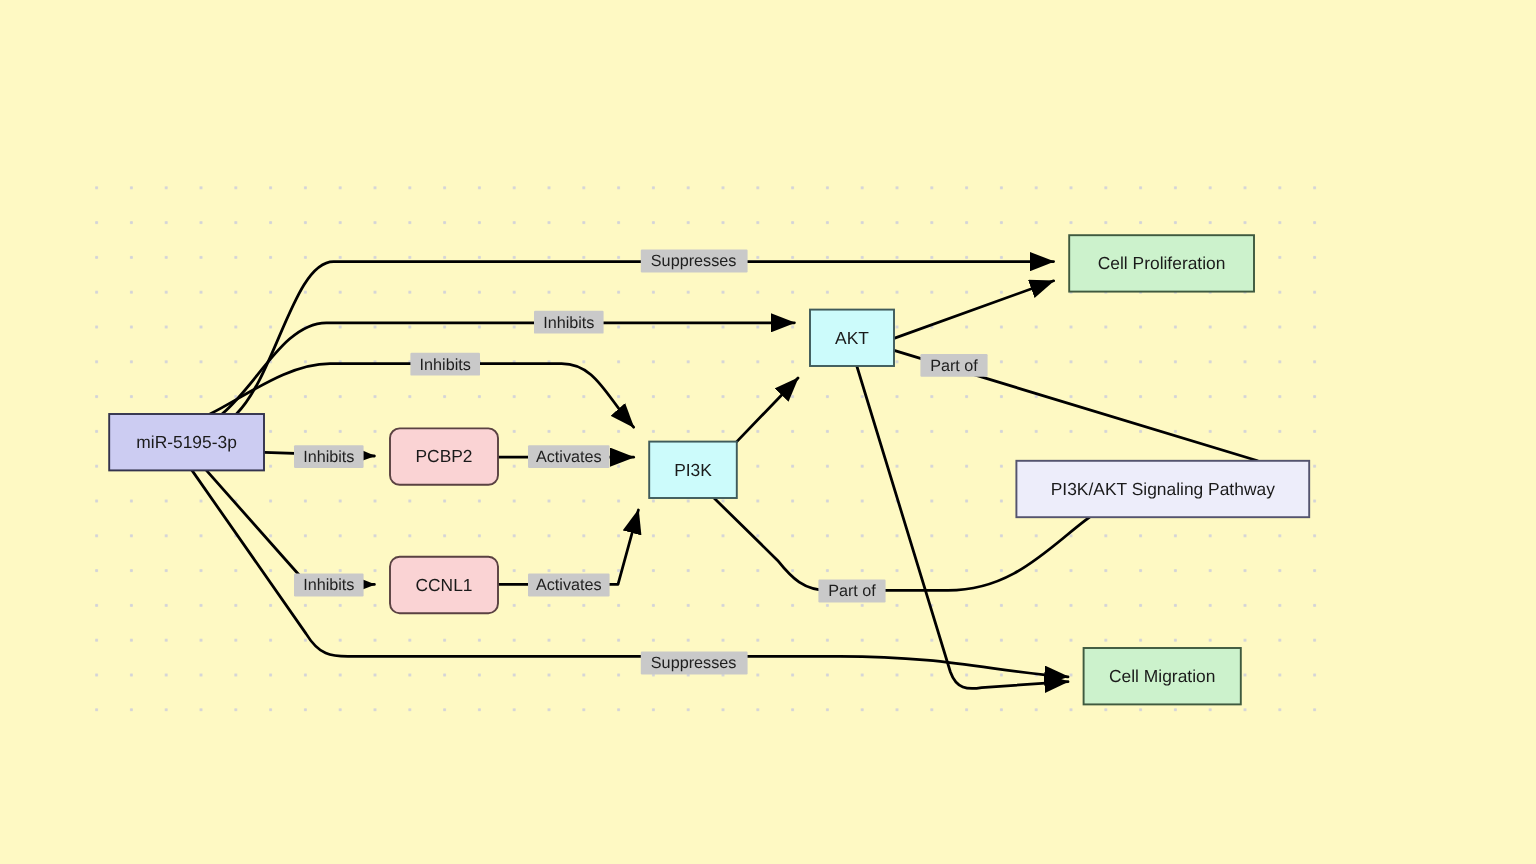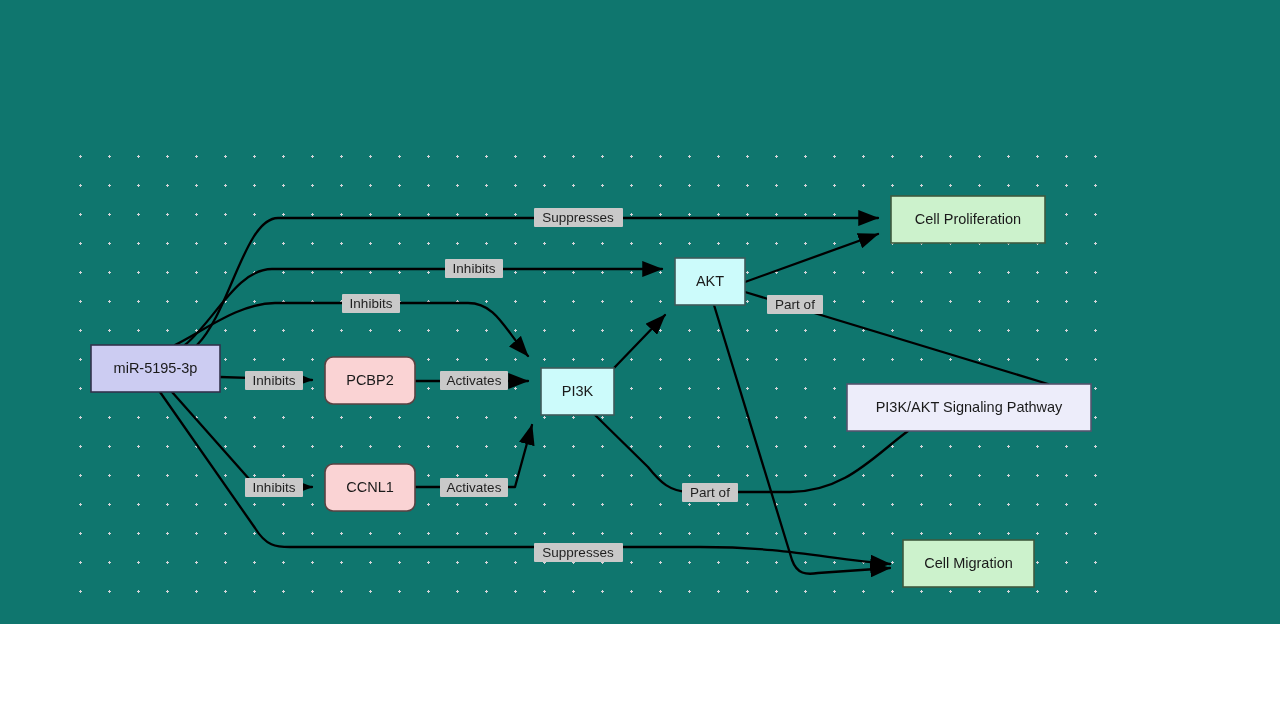--- a/index.html
+++ b/index.html
@@ -7,22 +7,22 @@
     padding: 0;
     background: #ffffff;
     width: 1280px;
     height: 720px;
     overflow: hidden;
     font-family: "Liberation Sans", sans-serif;
   }
   #canvas {
     position: relative;
     width: 1280px;
-    height: 624px;
-    background: #0f766e;
+    height: 720px;
+    background: #fef9c3;
   }
   #dotgrid {
     position: absolute;
     left: 62px;
     top: 138px;
     width: 1048px;
     height: 455px;
     background-image: radial-gradient(circle, #d4d4d8 1.1px, rgba(255,255,255,0) 1.4px);
     background-size: 29px 29px;
     background-position: 4px 4px;

